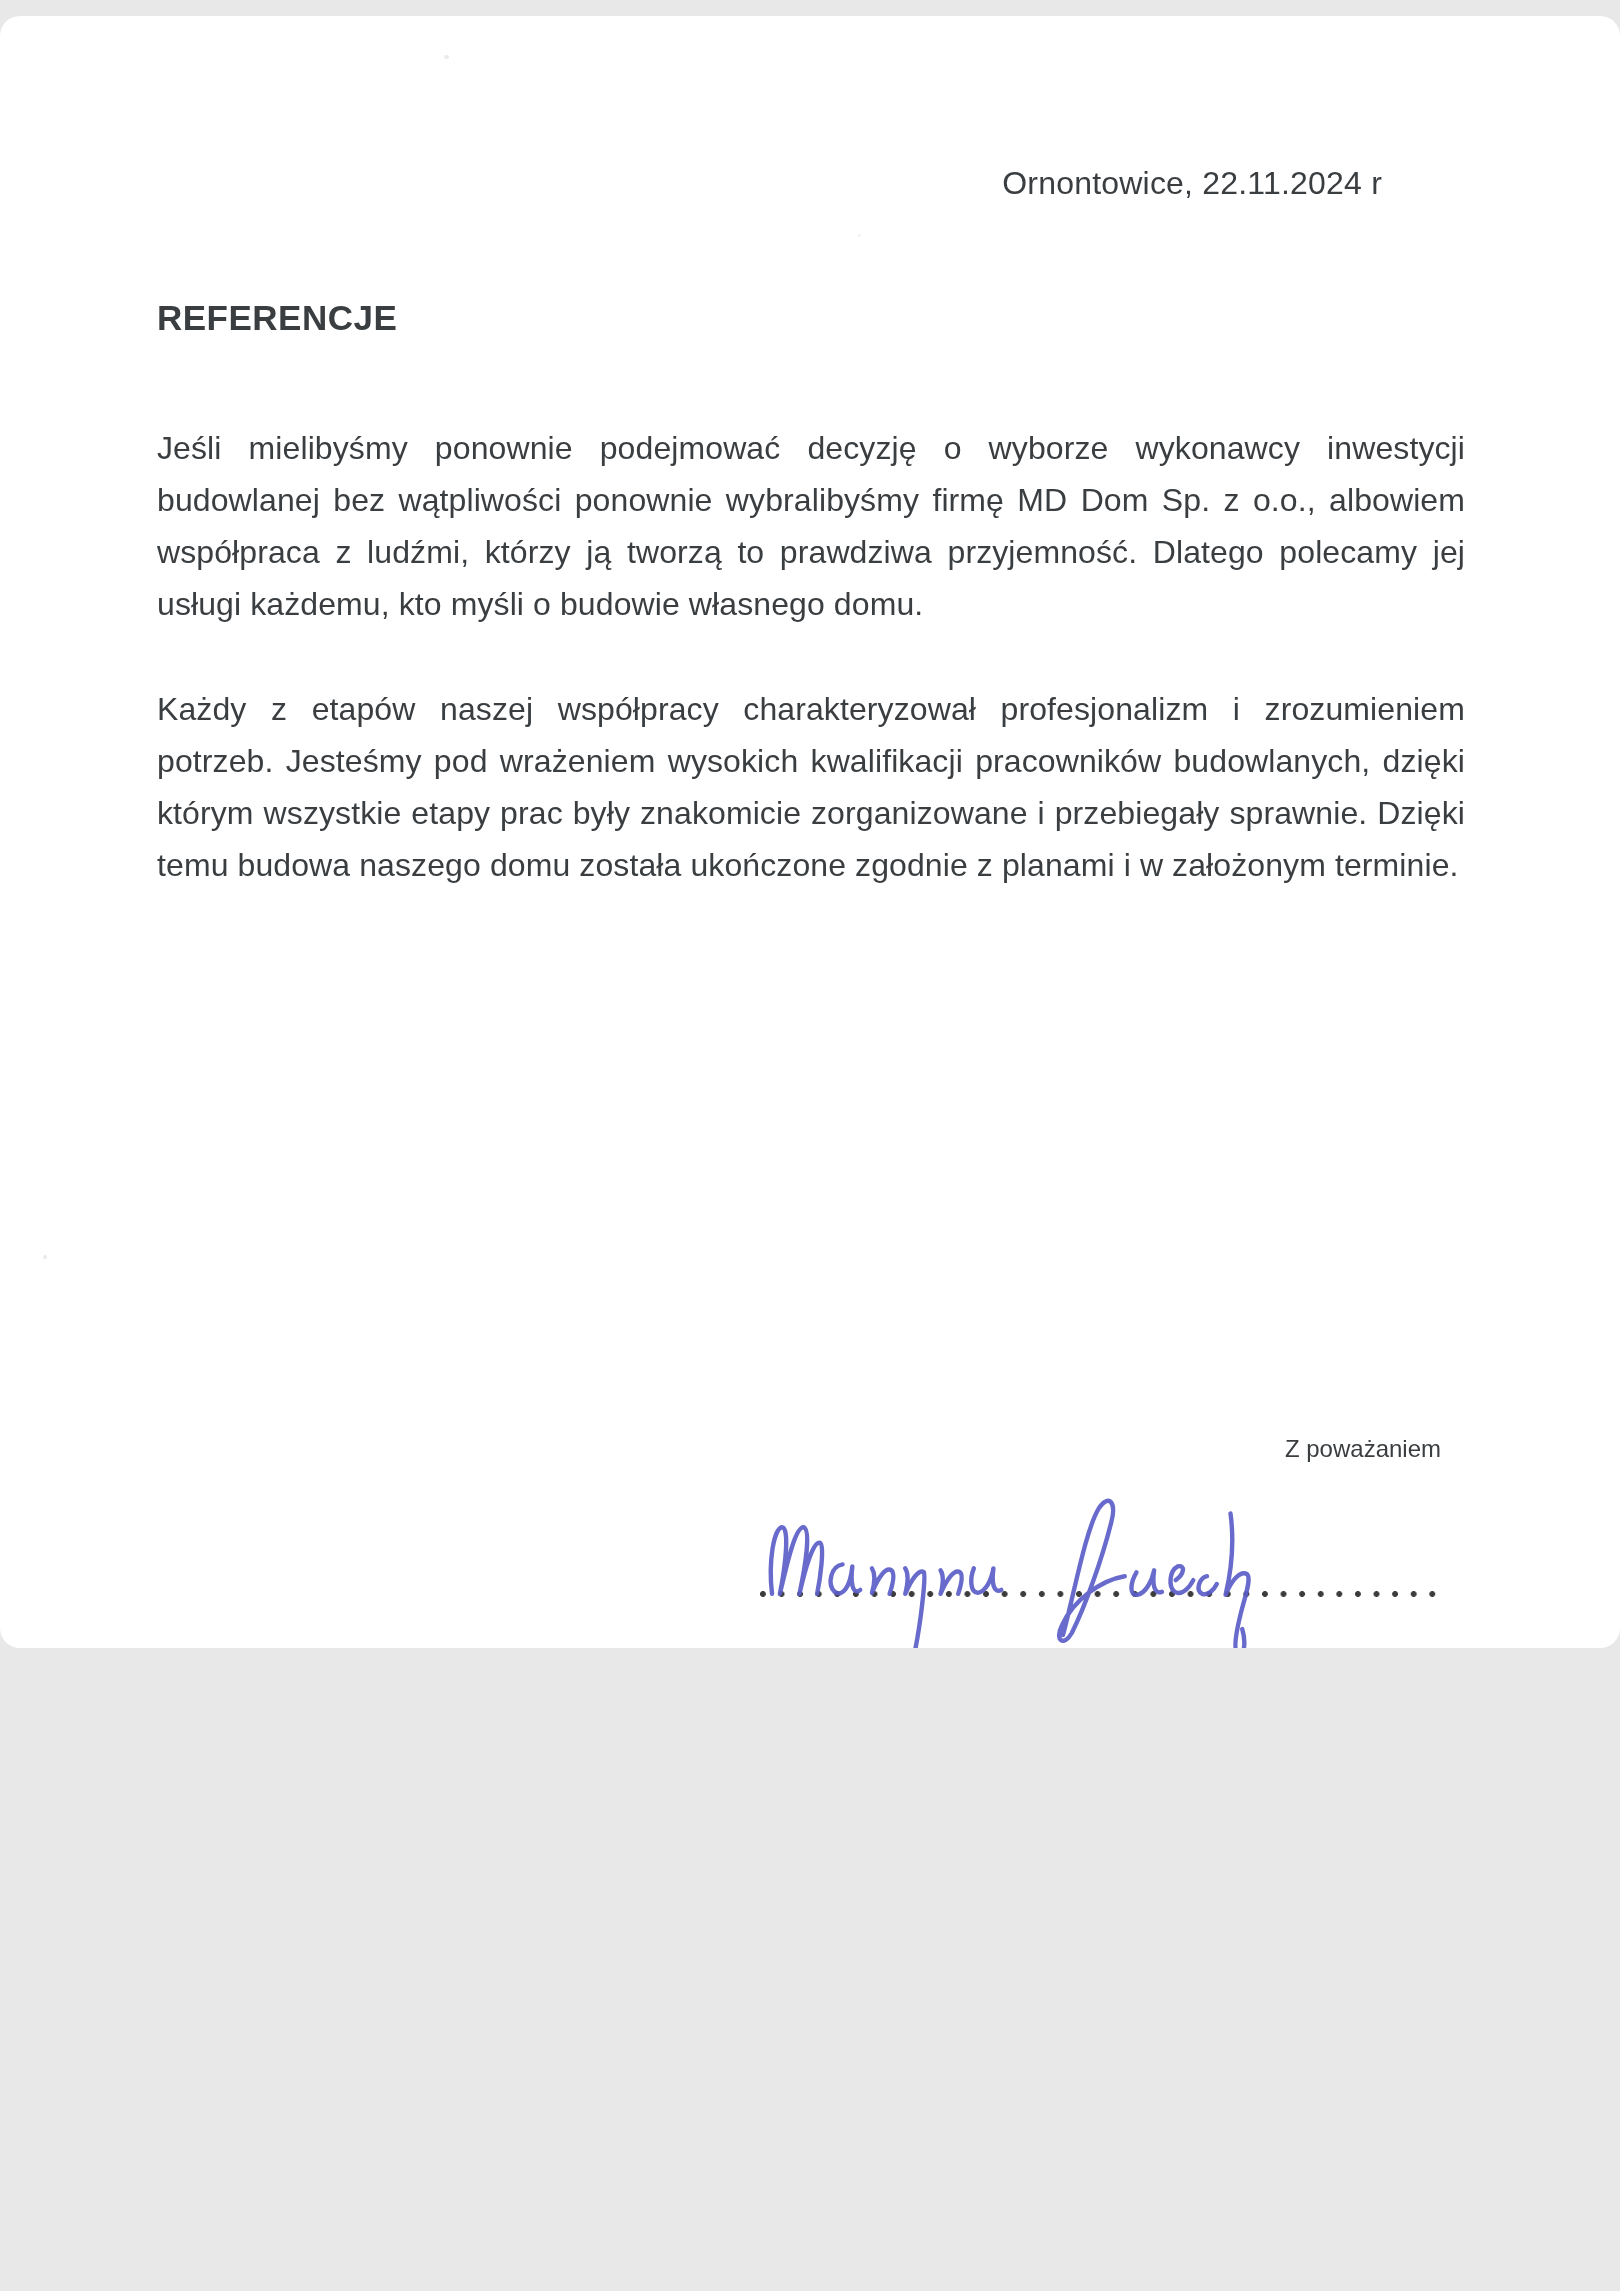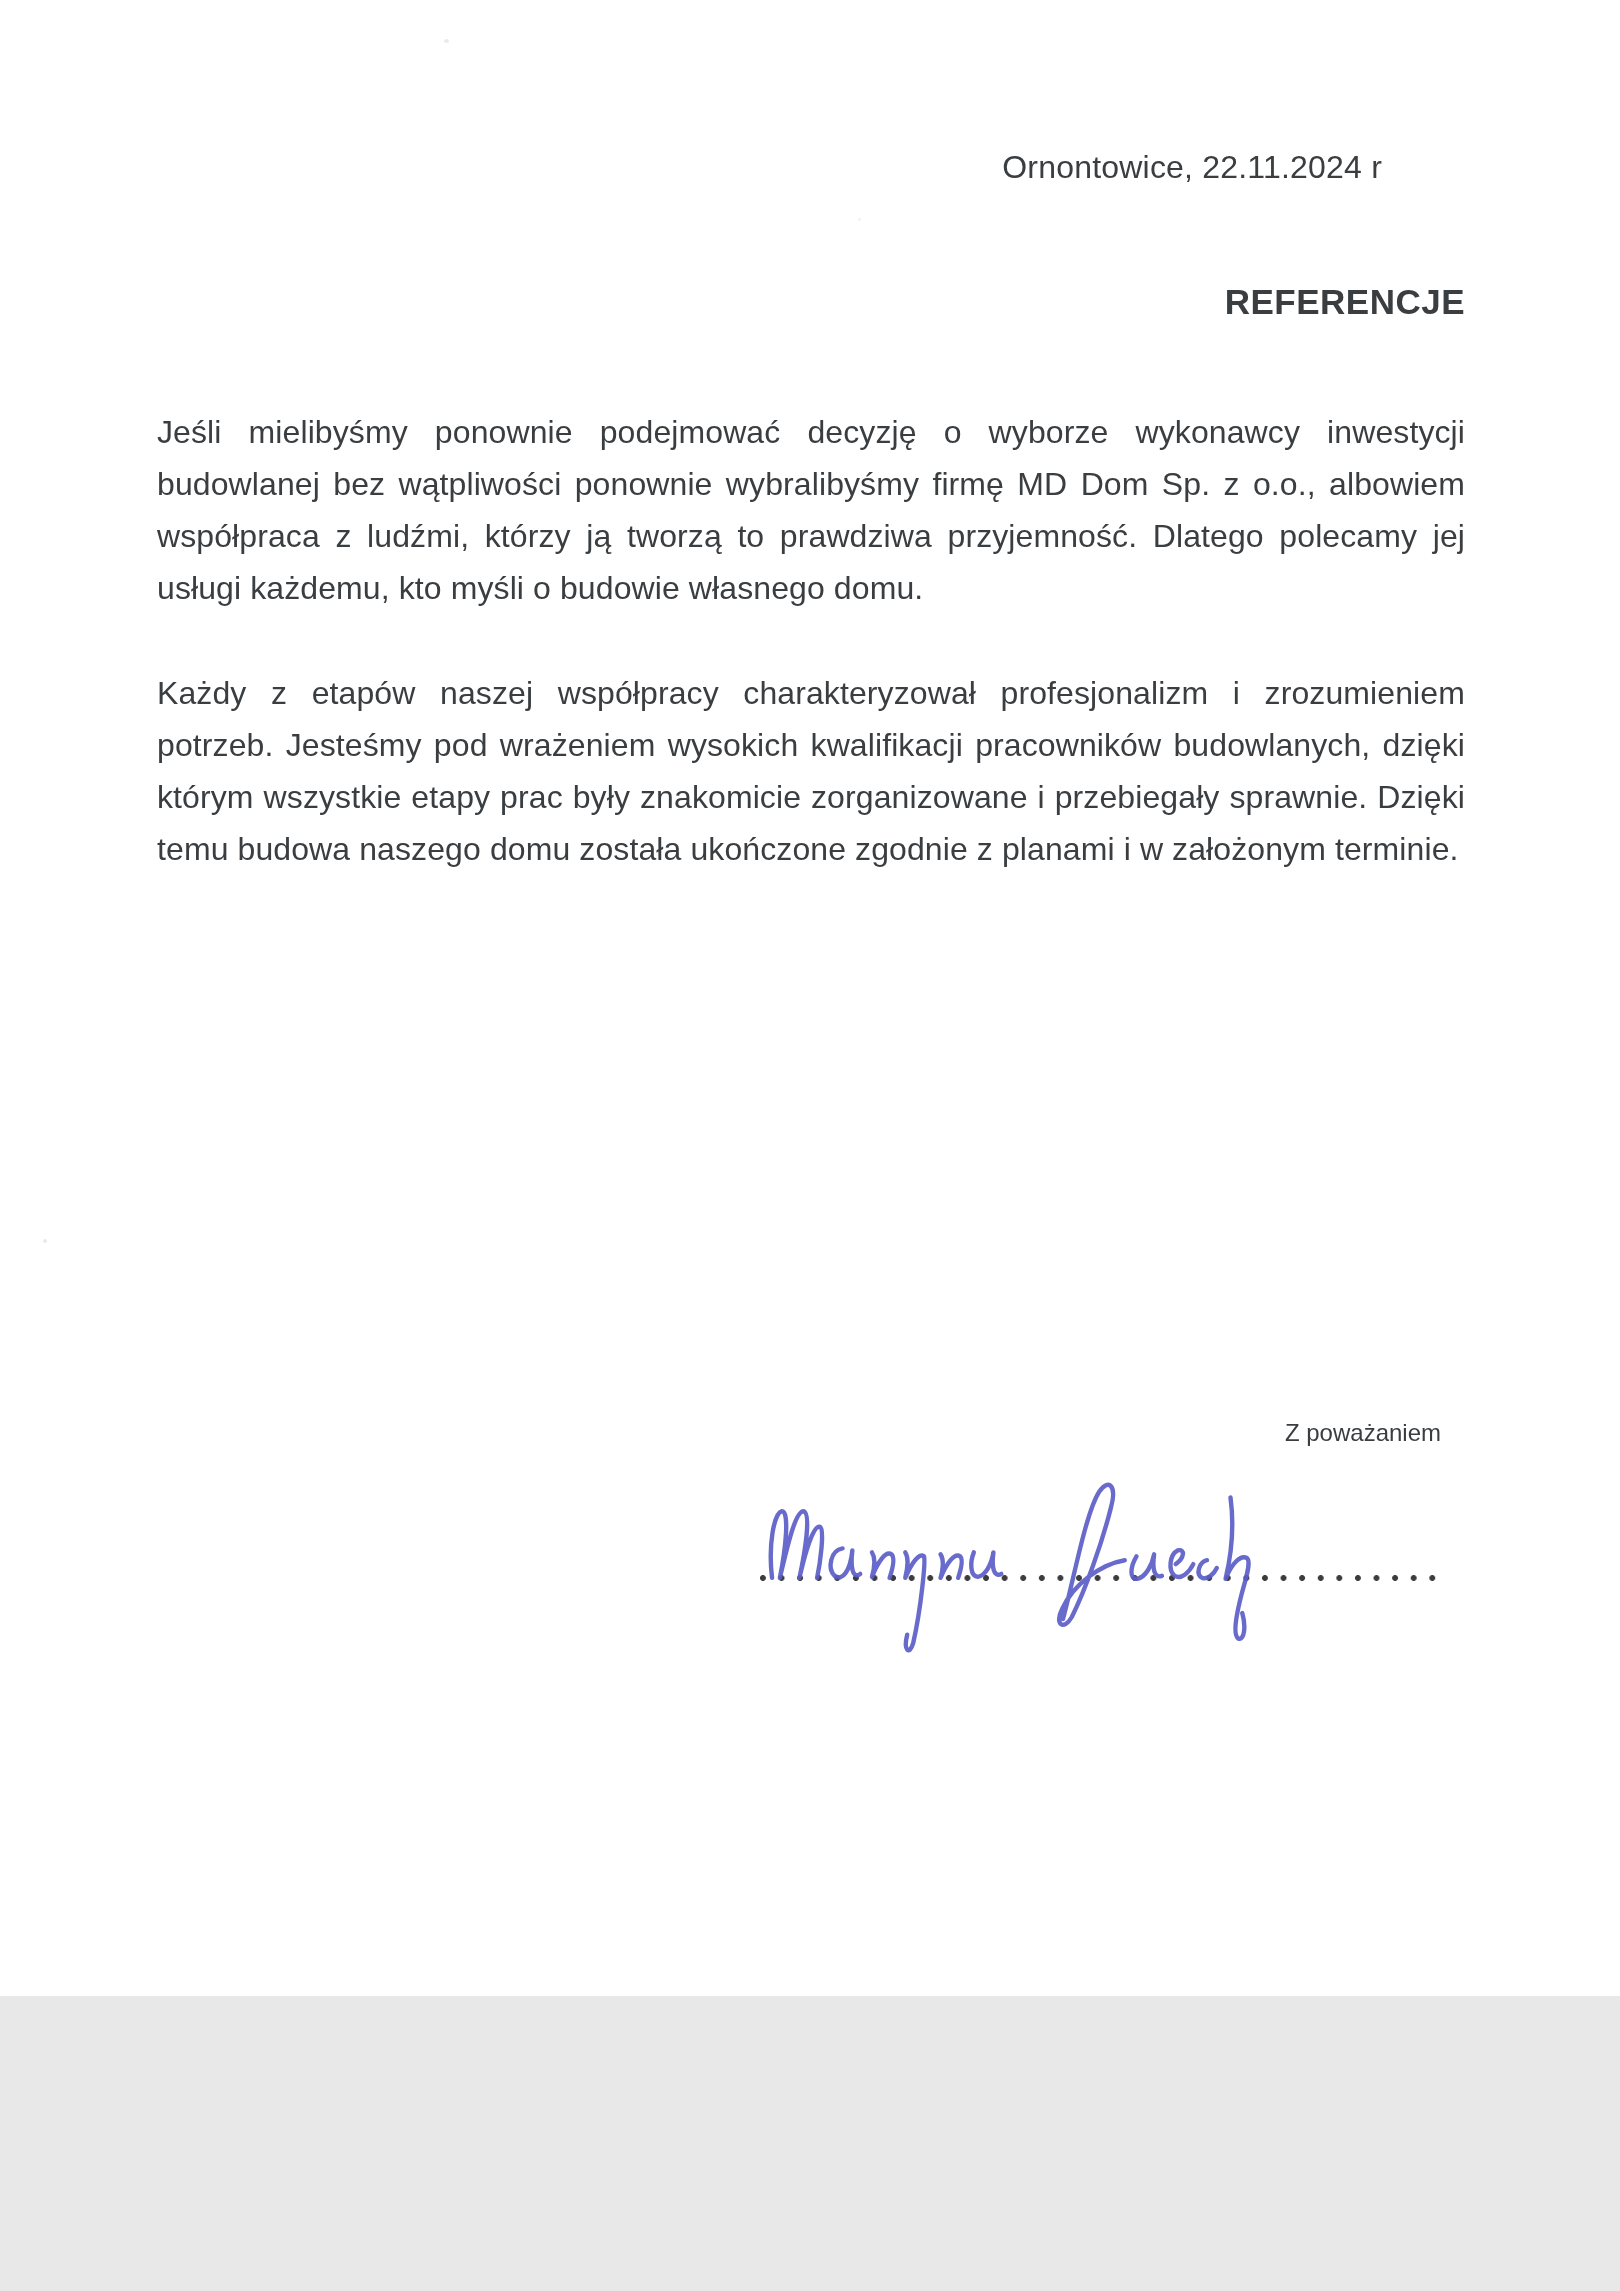--- a/index.html
+++ b/index.html
@@ -5,25 +5,26 @@
 <style>
   html, body {
     margin: 0;
     padding: 0;
     background: #e8e8e8;
     font-family: "Liberation Sans", sans-serif;
   }
   .page {
     position: relative;
     width: 1620px;
-    height: 1996px;
-    margin: 0 auto;
+    height: 1632px;
+    margin: 16px auto;
     background: #ffffff;
     color: #3a3e41;
     overflow: hidden;
+    border-radius: 20px;
   }
   
   .speck {
     position: absolute;
     border-radius: 50%;
     background: #d9d9d9;
     opacity: .55;
   }
   .speck.s1 { left: 444px; top: 39px;  width: 4.9px; height: 3.9px; }
   .speck.s2 { left: 43px;  top: 1239px; width: 3.9px; height: 3.9px; }
@@ -36,21 +37,21 @@
     right: 238px;
     text-align: right;
     font-size: 32px;
     letter-spacing: 0.2px;
   }
   .title {
     position: absolute;
     top: 282px;
     left: 157px;
     width: 1308px;
-    text-align: right;
+    text-align: left;
     font-size: 35px;
     font-weight: 700;
     letter-spacing: 0.5px;
   }
   .body-text {
     position: absolute;
     top: 406px;
     left: 157px;
     width: 1308px;
   }

